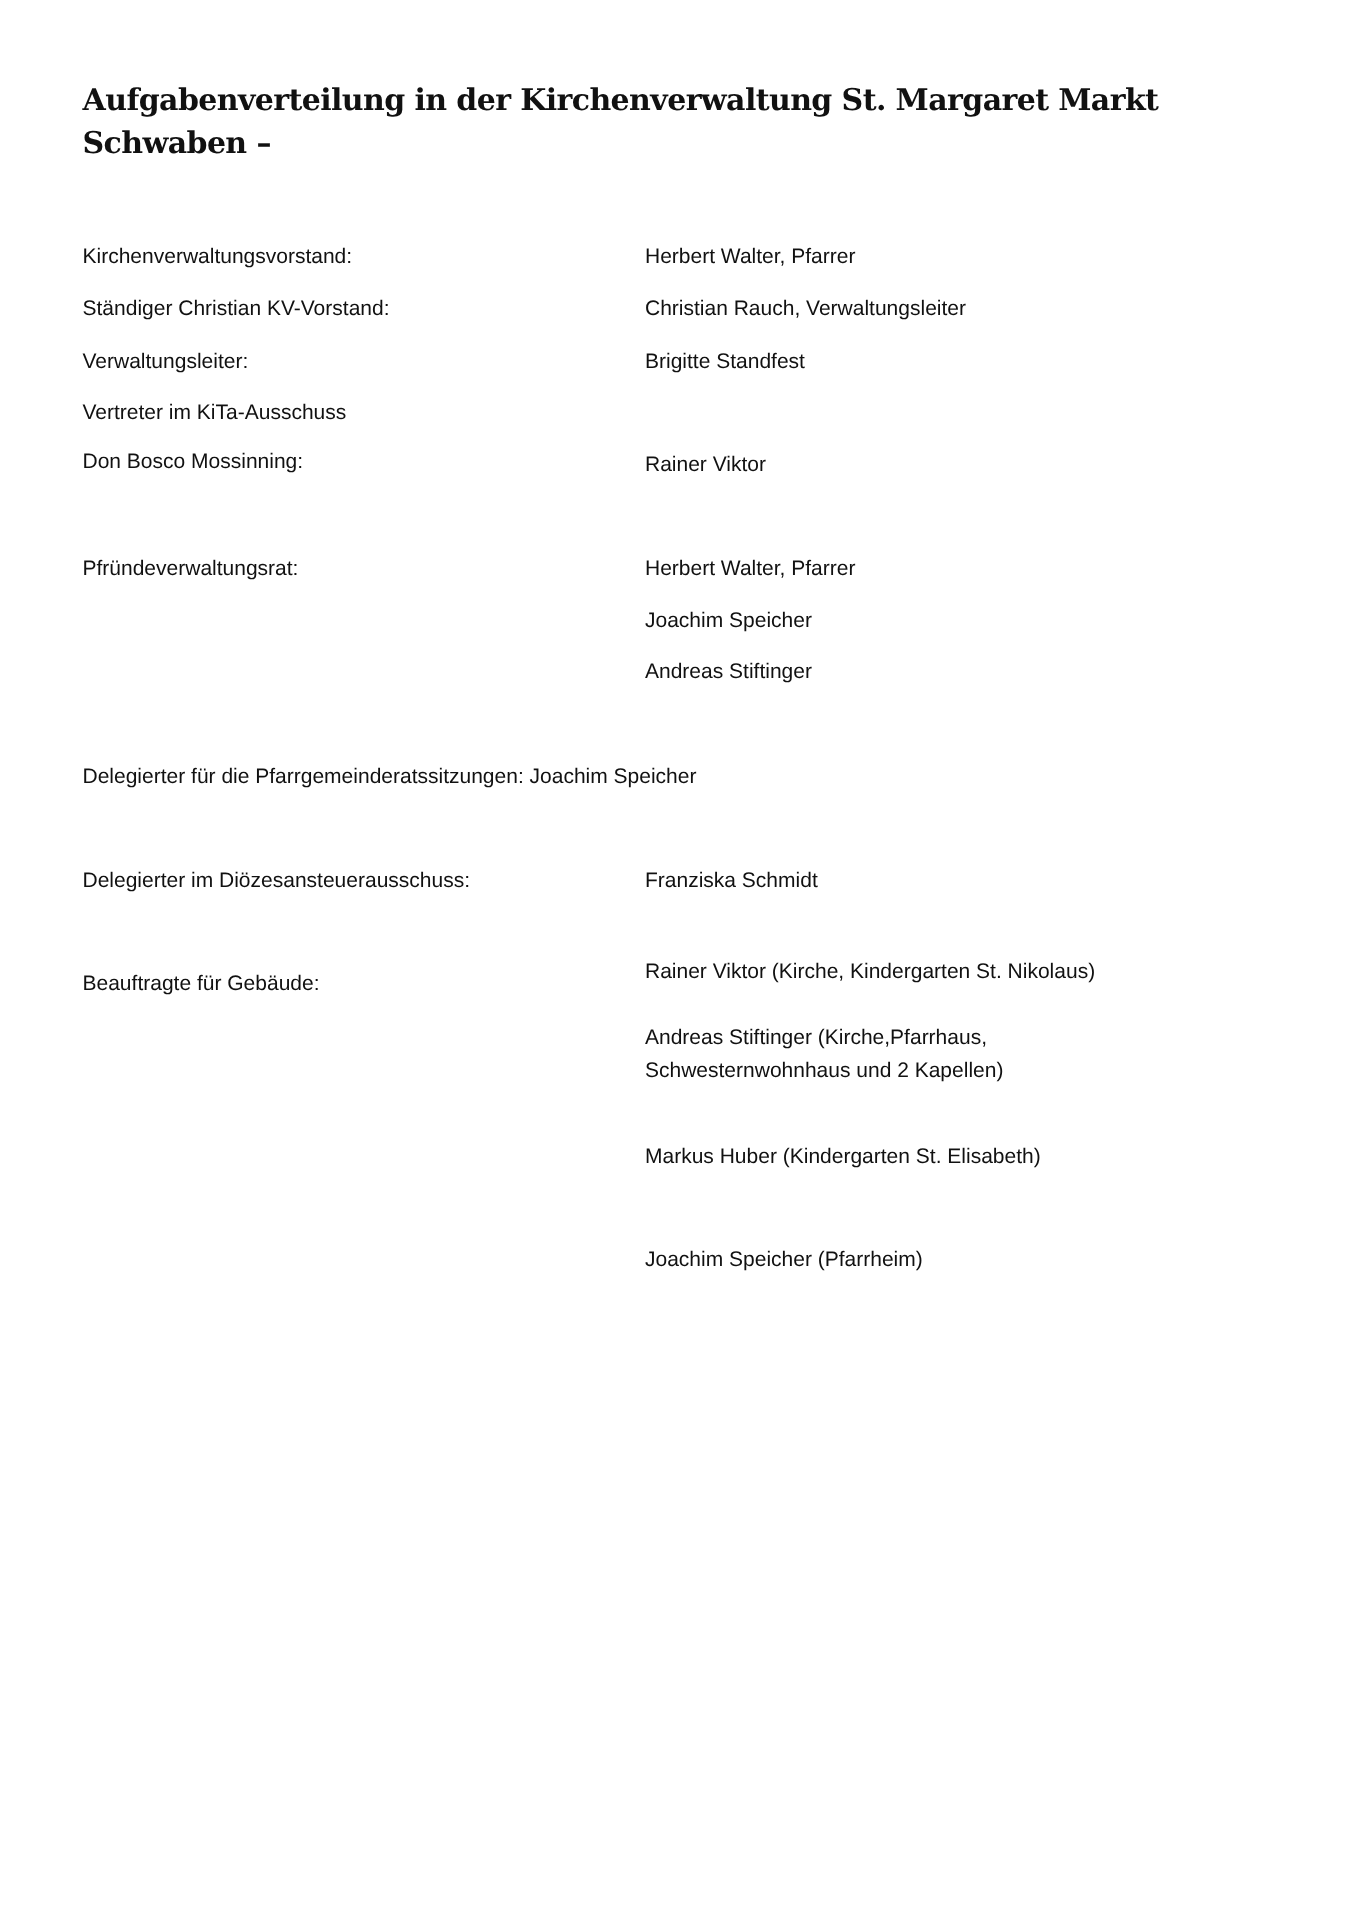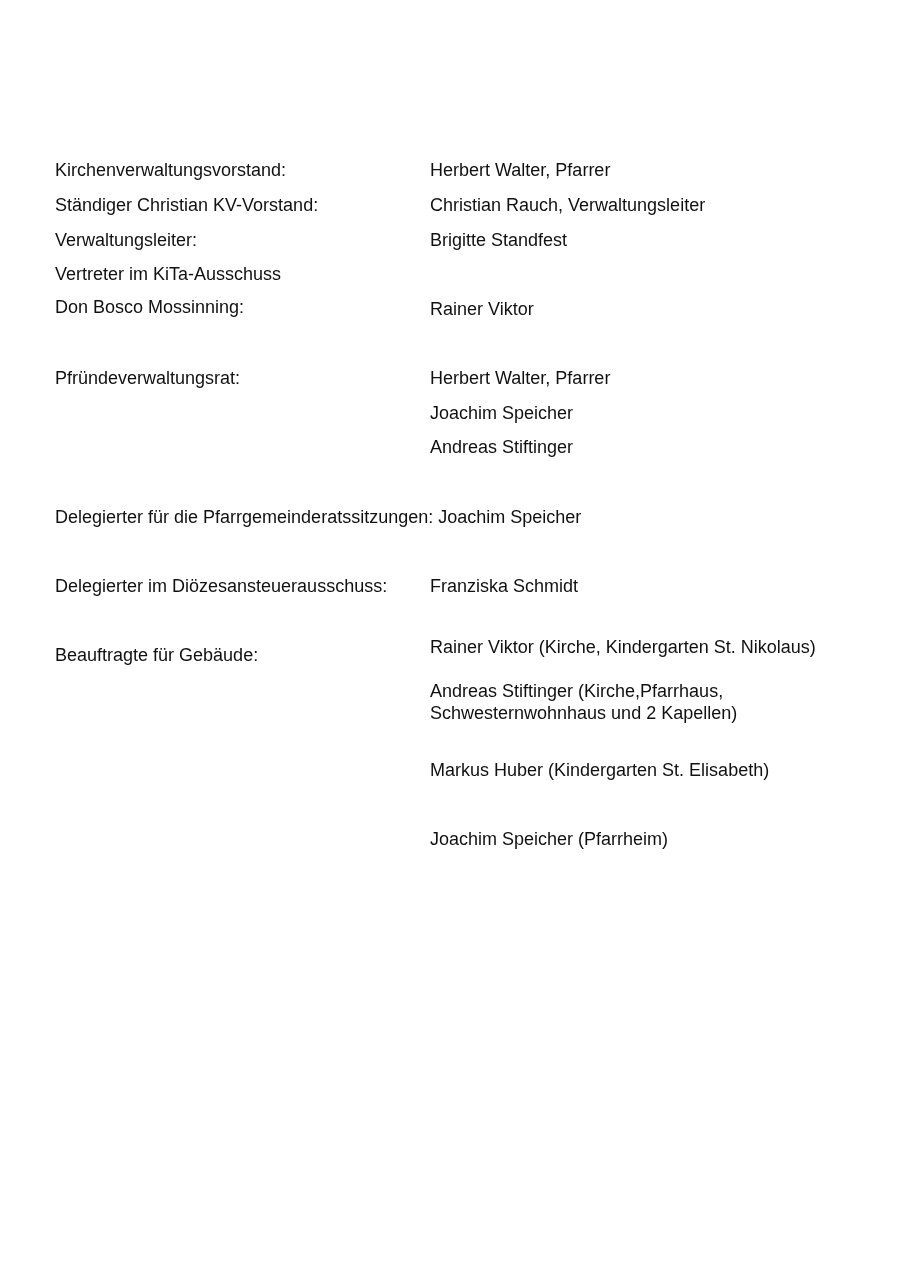--- a/index.html
+++ b/index.html
@@ -2,29 +2,30 @@
 <html><head>
   <meta charset="utf-8">
   <style>
     html, body { margin: 0; padding: 0; background: #ffffff; }
     body { width: 900px; height: 1274px; position: relative; overflow: hidden; color: #111111; }
     .title {
       position: absolute; left: 55px; top: 52px; width: 800px;
       font-family: "DejaVu Serif", "Liberation Serif", serif;
       font-weight: bold; font-size: 20px; line-height: 29px; letter-spacing: -0.4px;
     }
-    .row { position: absolute; font-family: "Liberation Sans", sans-serif; font-size: 18px; line-height: 22px; }
+    .row { position: absolute; font-family: "Liberation Sans", sans-serif; font-size: 14px; line-height: 22px; }
     .lbl { left: 55px; }
     .val { left: 430px; }
     .full { left: 55px; }
   </style>
 </head>
 <body>
 
 <div class="title">
+  <div>Aufgabenverteilung in der Kirchenverwaltung St. Margaret Markt Schwaben –</div>
 </div>
 
 <div class="row lbl" style="top:159px">Kirchenverwaltungsvorstand:</div>
 <div class="row val" style="top:159px">Herbert Walter, Pfarrer</div>
 
 <div class="row lbl" style="top:194px">Ständiger Christian  KV-Vorstand:</div>
 <div class="row val" style="top:194px">Christian Rauch, Verwaltungsleiter</div>
 
 <div class="row lbl" style="top:229px">Verwaltungsleiter:</div>
 <div class="row val" style="top:229px">Brigitte Standfest</div>

